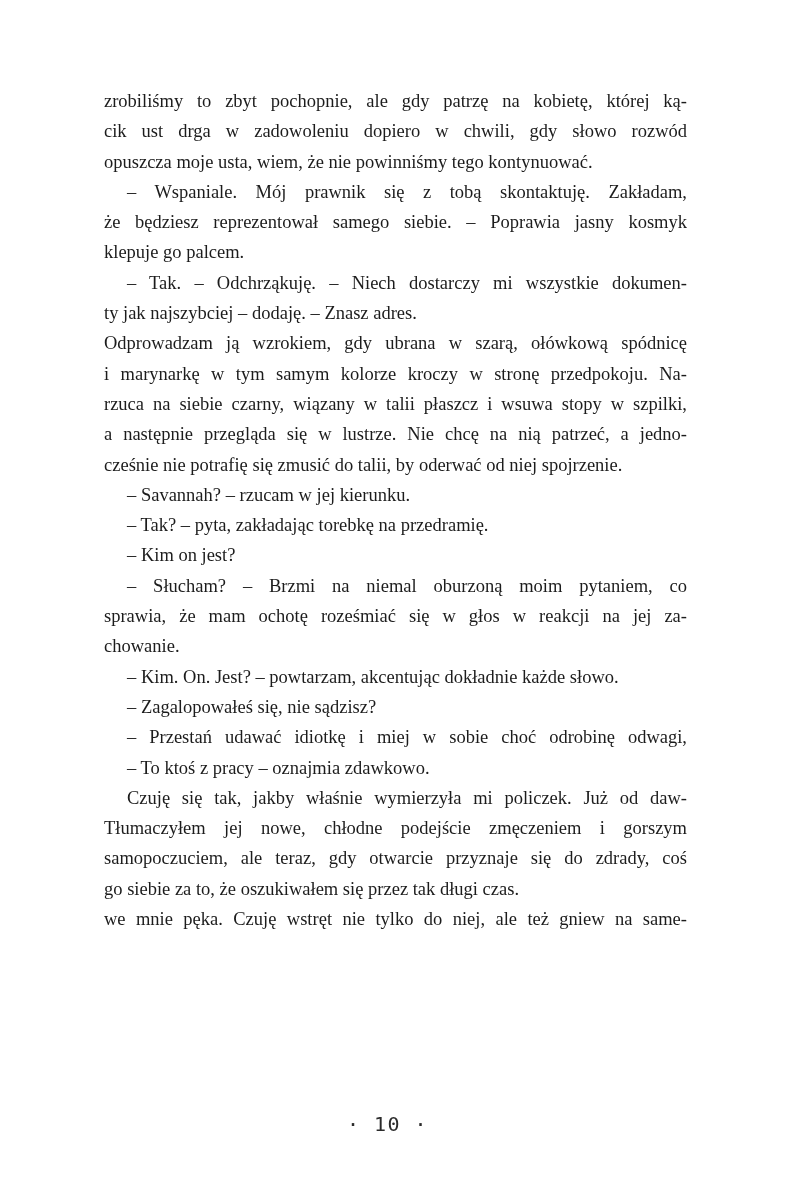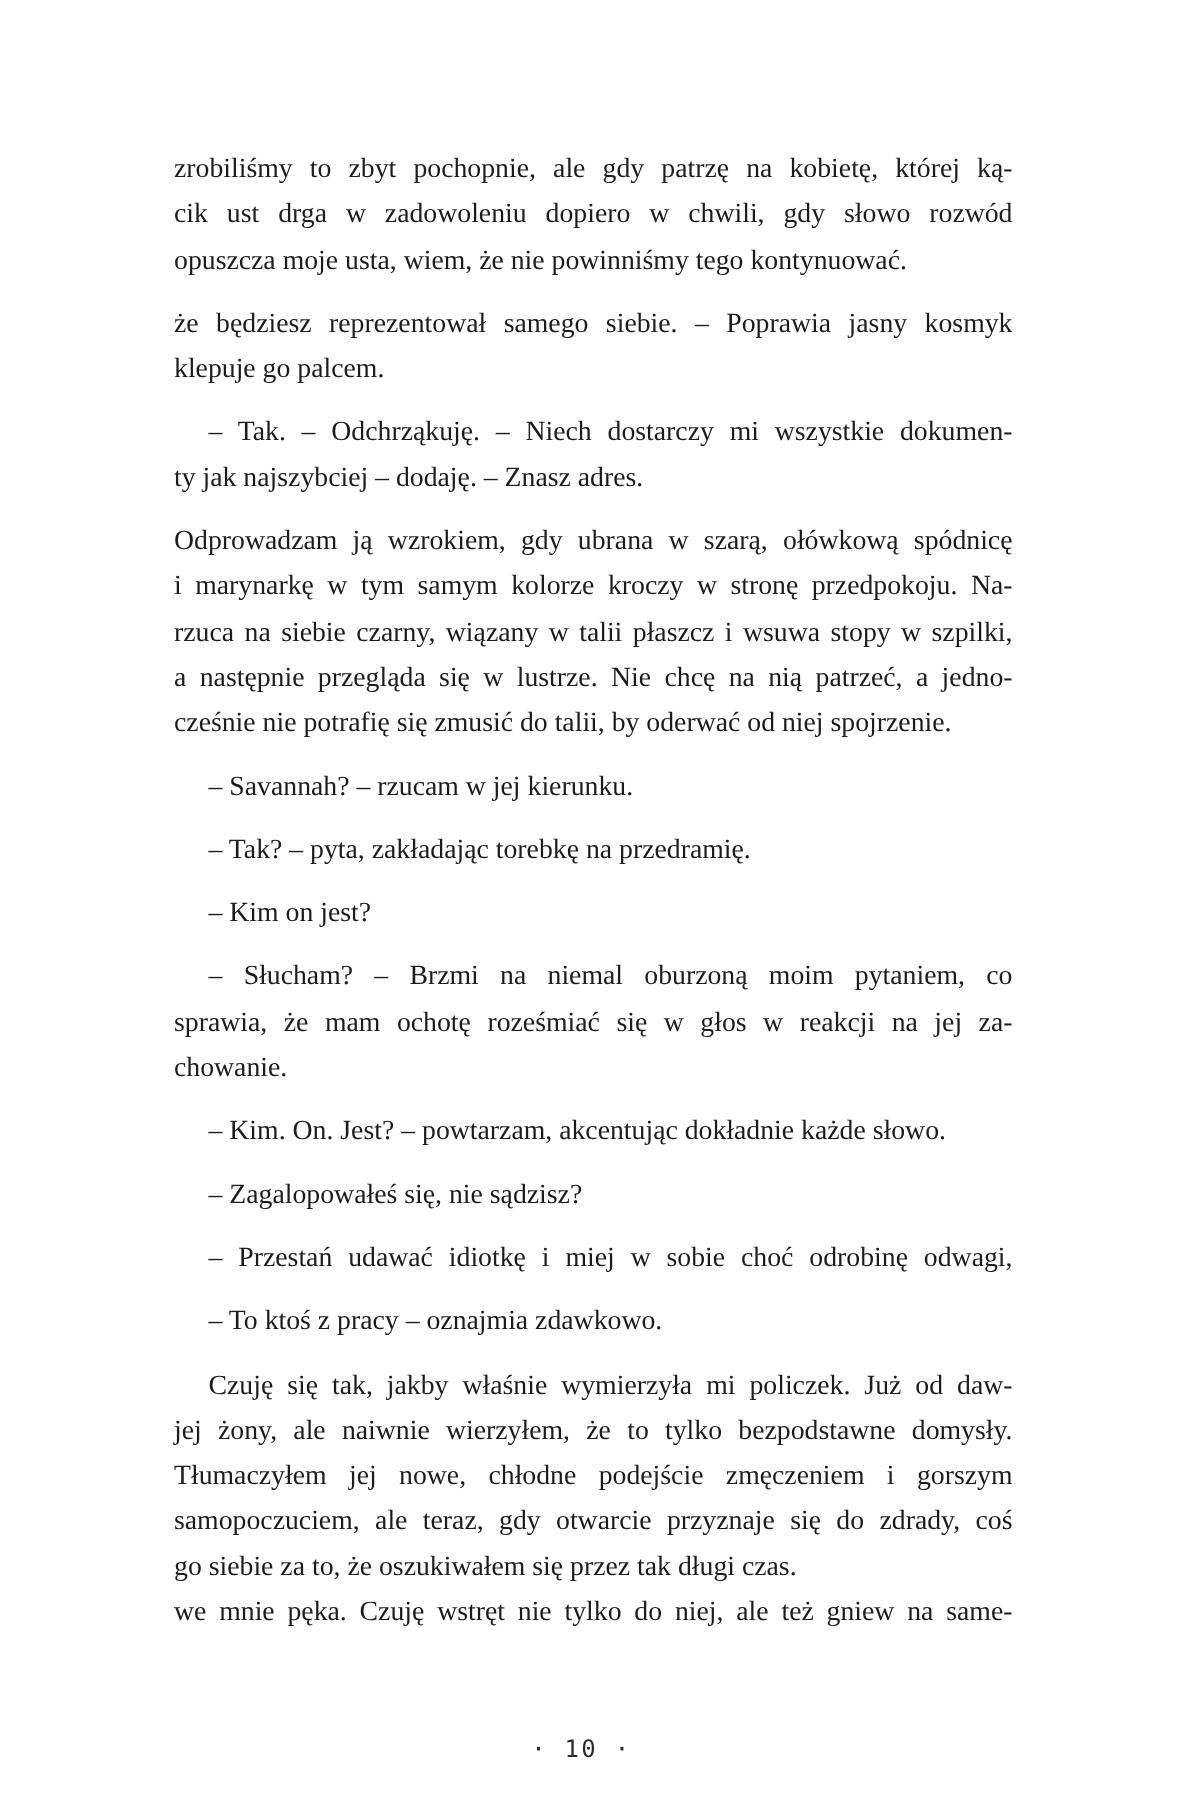--- a/index.html
+++ b/index.html
@@ -24,21 +24,21 @@
     left: 104px;
     top: 86px;
     width: 583px;
     font-family: "Liberation Serif", serif;
     font-size: 18.5px;
     line-height: 30.3px;
     color: #1c1c1c;
     -webkit-font-smoothing: antialiased;
   }
   .paragraph {
-    margin: 12px;
+    margin: 0;
     padding: 0;
   }
   .text-line {
     white-space: normal;
     height: 30.3px;
     overflow: visible;
   }
   .text-line.just {
     text-align: justify;
     text-align-last: justify;
@@ -46,37 +46,37 @@
   .text-line.ind {
     text-indent: 23px;
   }
   .page-footer {
     position: absolute;
     left: 104px;
     top: 1112px;
     width: 567px;
     text-align: center;
     font-family: "DejaVu Sans Mono", monospace;
-    font-size: 16px;
+    font-size: 20px;
     letter-spacing: 1.5px;
     color: #2b2b2b;
-    margin-top: 44px;
   }
 </style>
 </head>
 <body>
 
 <div class="book-page">
   <div class="page-text" id="page-text">
       <div class="paragraph">
         <div class="text-line just">zrobiliśmy to zbyt pochopnie, ale gdy patrzę na kobietę, której ką-</div>
         <div class="text-line just">cik ust drga w zadowoleniu dopiero w chwili, gdy słowo rozwód</div>
         <div class="text-line">opuszcza moje usta, wiem, że nie powinniśmy tego kontynuować.</div>
       </div>
       <div class="paragraph">
+        <div class="text-line just ind">– Wspaniale. Mój prawnik się z tobą skontaktuję. Zakładam,</div>
         <div class="text-line just">że będziesz reprezentował samego siebie. – Poprawia jasny kosmyk</div>
         <div class="text-line">klepuje go palcem.</div>
       </div>
       <div class="paragraph">
         <div class="text-line just ind">– Tak. – Odchrząkuję. – Niech dostarczy mi wszystkie dokumen-</div>
         <div class="text-line">ty jak najszybciej – dodaję. – Znasz adres.</div>
       </div>
       <div class="paragraph">
         <div class="text-line just">Odprowadzam ją wzrokiem, gdy ubrana w szarą, ołówkową spódnicę</div>
         <div class="text-line just">i marynarkę w tym samym kolorze kroczy w stronę przedpokoju. Na-</div>
@@ -105,21 +105,20 @@
         <div class="text-line ind">– Zagalopowałeś się, nie sądzisz?</div>
       </div>
       <div class="paragraph">
         <div class="text-line just ind">– Przestań udawać idiotkę i miej w sobie choć odrobinę odwagi,</div>
       </div>
       <div class="paragraph">
         <div class="text-line ind">– To ktoś z pracy – oznajmia zdawkowo.</div>
       </div>
       <div class="paragraph">
         <div class="text-line just ind">Czuję się tak, jakby właśnie wymierzyła mi policzek. Już od daw-</div>
-        <div class="text-line just">jej żony, ale naiwnie wierzyłem, że to tylko bezpodstawne domysły.</div>
         <div class="text-line just">Tłumaczyłem jej nowe, chłodne podejście zmęczeniem i gorszym</div>
         <div class="text-line just">samopoczuciem, ale teraz, gdy otwarcie przyznaje się do zdrady, coś</div>
         <div class="text-line">go siebie za to, że oszukiwałem się przez tak długi czas.</div>
         <div class="text-line just">we mnie pęka. Czuję wstręt nie tylko do niej, ale też gniew na same-</div>
       </div>
     </div>
   <div class="page-footer">· 10 ·</div>
 </div>
 
 </body></html>

